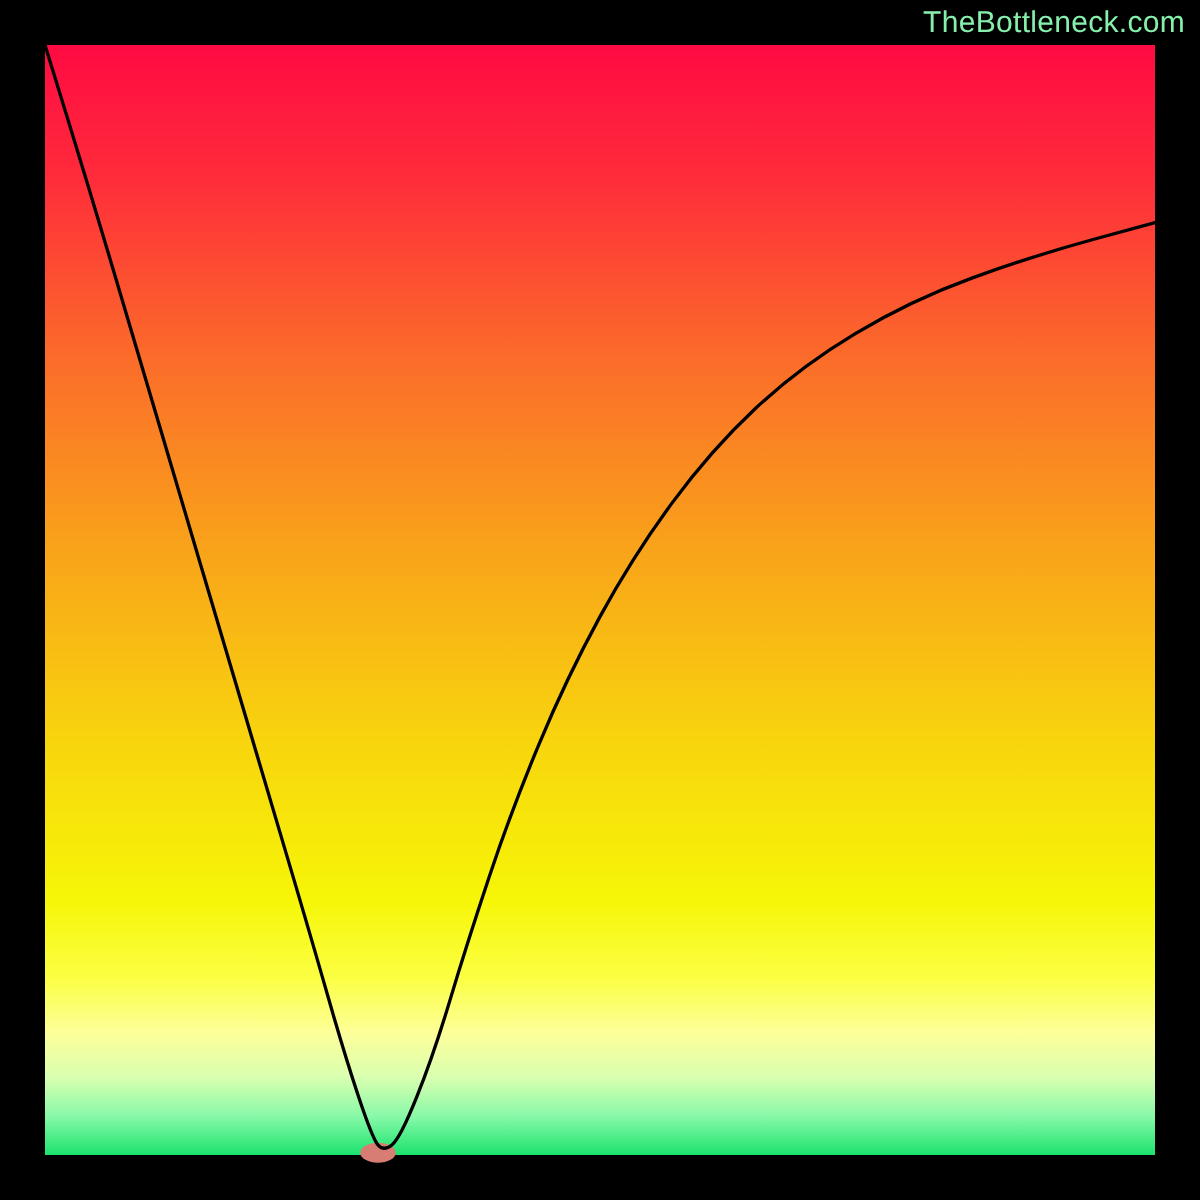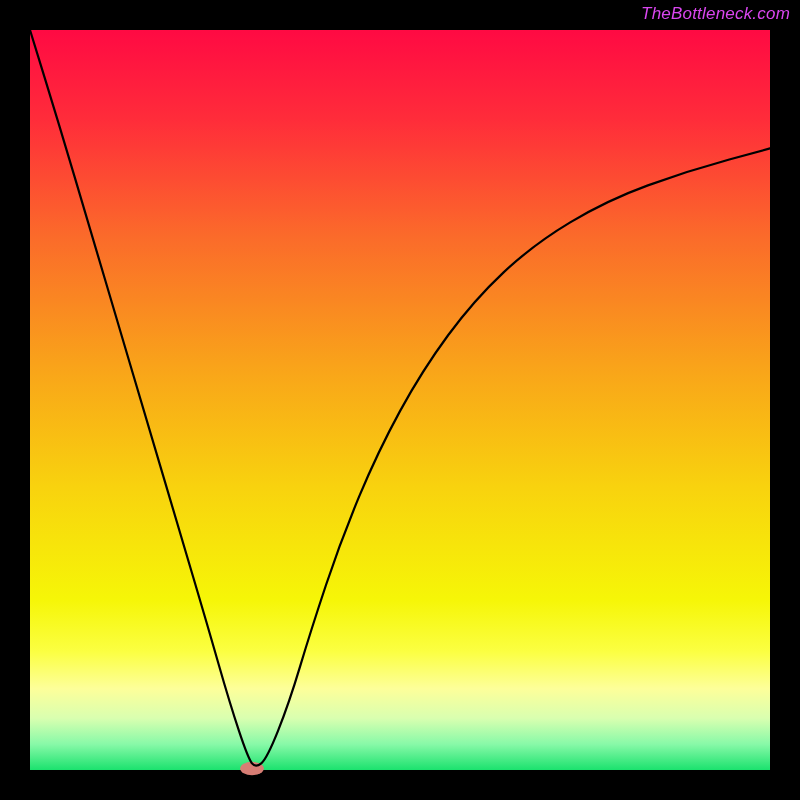--- a/index.html
+++ b/index.html
@@ -14,26 +14,25 @@
   .frame {
     position: relative;
     width: 800px;
     height: 800px;
     background: #000;
   }
   .watermark {
     position: absolute;
     top: 4px;
     right: 10px;
-    color: #d946ef;
-    font-size: 17px;
+    color: #86efac;
+    font-size: 20px;
     font-weight: 400;
     letter-spacing: 0.2px;
     z-index: 10;
-    font-style: italic;
   }
   svg {
     display: block;
   }
 </style>
 </head>
 <body>
 
 <div class="frame">
   <div class="watermark">TheBottleneck.com</div>

